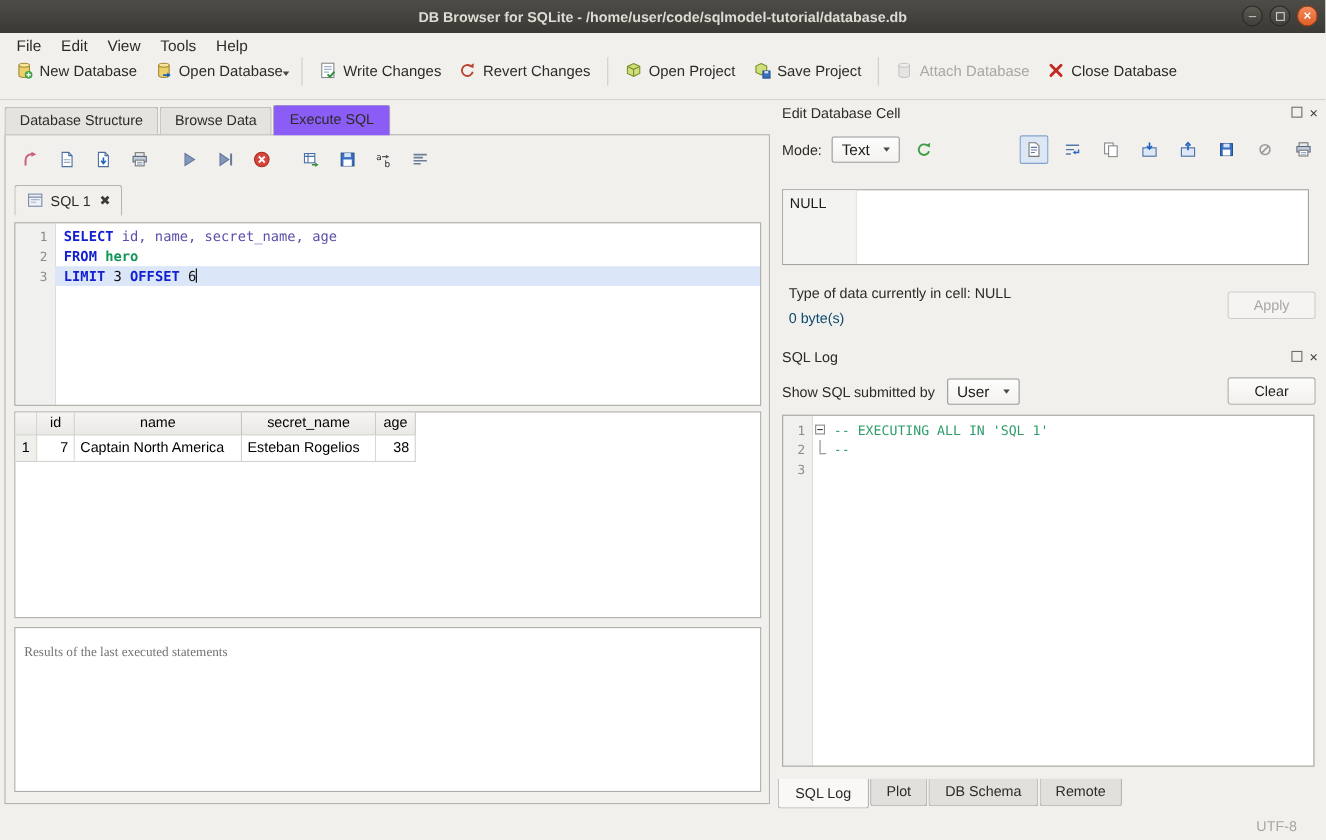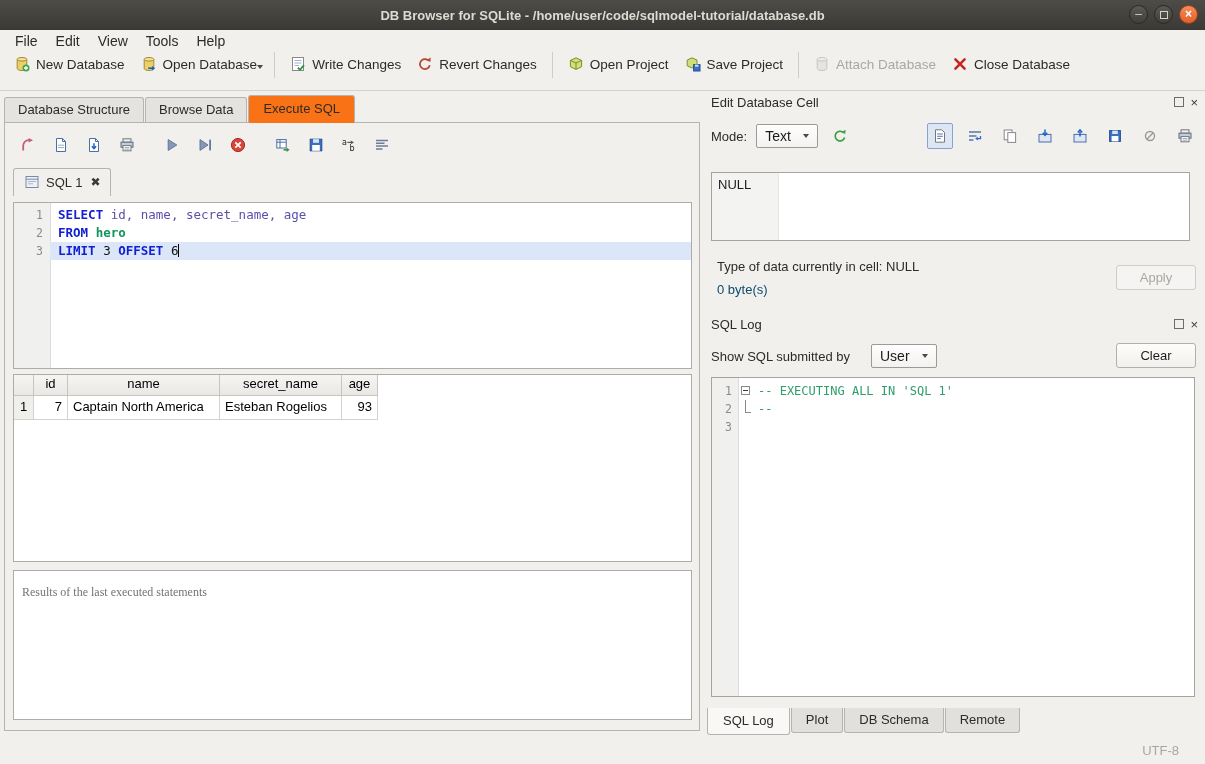--- a/index.html
+++ b/index.html
@@ -21,21 +21,21 @@
   .tbtn.disabled{color:#a9a7a1}
   .tbtn.disabled svg{opacity:.45}
   .caretbtn{padding:4px 4px 4px 0;margin-left:-8px}
   .caret{width:0;height:0;border-left:3.5px solid transparent;border-right:3.5px solid transparent;border-top:4.5px solid #4a4945;margin-top:9px}
   .tsep{width:1px;height:26px;background:#d0cdc7;margin:0 7px}
   .ic{display:inline-flex;width:16px;height:16px;align-items:center;justify-content:center}
 
   
   .tabbar{position:absolute;left:4px;top:95px;display:flex;align-items:flex-end;z-index:3}
   .mtab{font-size:13px;color:#2c2b28;padding:4px 13px 5px;background:#e5e3df;border:1px solid #b6b4b0;border-bottom:none;border-radius:3px 3px 0 0;margin-right:1px}
-  .mtab.active{background:#f97316;padding:5px 14px 7px;margin-bottom:-1px}
+  .mtab.active{background:#8b5cf6;padding:5px 14px 7px;margin-bottom:-1px}
 
   
   .left-frame{position:absolute;left:4px;top:122px;width:696px;height:609px;border:1px solid #b6b4b0;background:#f2f0ed;box-sizing:border-box;z-index:1}
   .execbar{position:absolute;left:10px;top:9px;display:flex;gap:7px;align-items:center}
   .exec-btn{width:24px;height:24px;display:flex;align-items:center;justify-content:center;border:1px solid transparent;border-radius:2px}
   .exec-btn.pressed{border-color:#84a4cc;background:#dce7f3}
   .execbar > :nth-child(5){margin-left:12px}
   .execbar > :nth-child(8){margin-left:12px}
 
   .sqltabs{position:absolute;left:8px;top:45px;display:flex;align-items:flex-end}
@@ -82,21 +82,21 @@
   .cell-gutter{position:absolute;left:0;top:0;bottom:0;width:66px;background:#f3f3f1;border-right:1px solid #e4e4e2}
   .cell-null{position:absolute;left:6px;top:4px;font-size:13px;color:#1c1c1c}
 
   #type-line{position:absolute;left:717px;top:259px;font-size:13px;color:#2c2b28}
   #byte-line{position:absolute;left:717px;top:282px;font-size:13px;color:#0c4a6e}
   .btn{position:absolute;box-sizing:border-box;text-align:center;font-size:13px;border:1px solid #b2b0ac;border-radius:3px;background:linear-gradient(#fdfdfc,#f1f0ed);padding:4px 0;color:#1c1c1c}
   #apply-btn{left:1116px;top:265px;width:80px}
   #apply-btn.disabled{color:#a9a7a2;border-color:#cfcdc9;background:#f5f4f2}
   #clear-btn{left:1116px;top:343px;width:80px}
 
-  #filter-row{position:absolute;left:711px;top:344px;width:390px;display:flex;align-items:center;gap:21px}
+  #filter-row{position:absolute;left:711px;top:344px;width:390px;display:flex;align-items:center;gap:11px}
 
   #log-box{position:absolute;left:711px;top:377px;width:484px;height:320px;border:1px solid #a6a4a0;box-sizing:border-box;padding-top:4px;
            background-image:linear-gradient(to right,#f0f0ee 26px,#dcdcda 26px,#dcdcda 27px,#fff 27px)}
   .log-line{display:flex;height:18px;line-height:18px;font-family:"DejaVu Sans Mono",monospace;font-size:12px}
   .log-ln{flex:0 0 26px;text-align:right;padding-right:6px;color:#8b8b88;font-size:11.5px;box-sizing:border-box}
   .fold{flex:0 0 16px;position:relative}
   .fold-open::before{content:"";position:absolute;left:3px;top:4px;width:9px;height:9px;border:1px solid #8a8a86;background:#fff;box-sizing:border-box}
   .fold-open::after{content:"";position:absolute;left:5px;top:8px;width:5px;height:1px;background:#3a3a36}
   .fold-cont::before{content:"";position:absolute;left:7px;top:0;width:1px;height:12px;background:#8a8a86}
   .fold-cont::after{content:"";position:absolute;left:7px;top:12px;width:6px;height:1px;background:#8a8a86}
@@ -356,21 +356,21 @@
           <span class="g-cell c0">id</span>
           <span class="g-cell c1">name</span>
           <span class="g-cell c2">secret_name</span>
           <span class="g-cell c3">age</span>
         </div>
         <div class="g-row">
           <span class="g-cell g-num">1</span>
           <span class="g-cell c0 numcell">7</span>
           <span class="g-cell c1">Captain North America</span>
           <span class="g-cell c2">Esteban Rogelios</span>
-          <span class="g-cell c3 numcell">93</span>
+          <span class="g-cell c3 numcell">38</span>
         </div>
       </div>
     </div>
 
   <div class="results">
     <span>Results of the last executed statements</span>
   </div>
 </div>
 
 <div class="dockhead" id="edit-cell-head">

